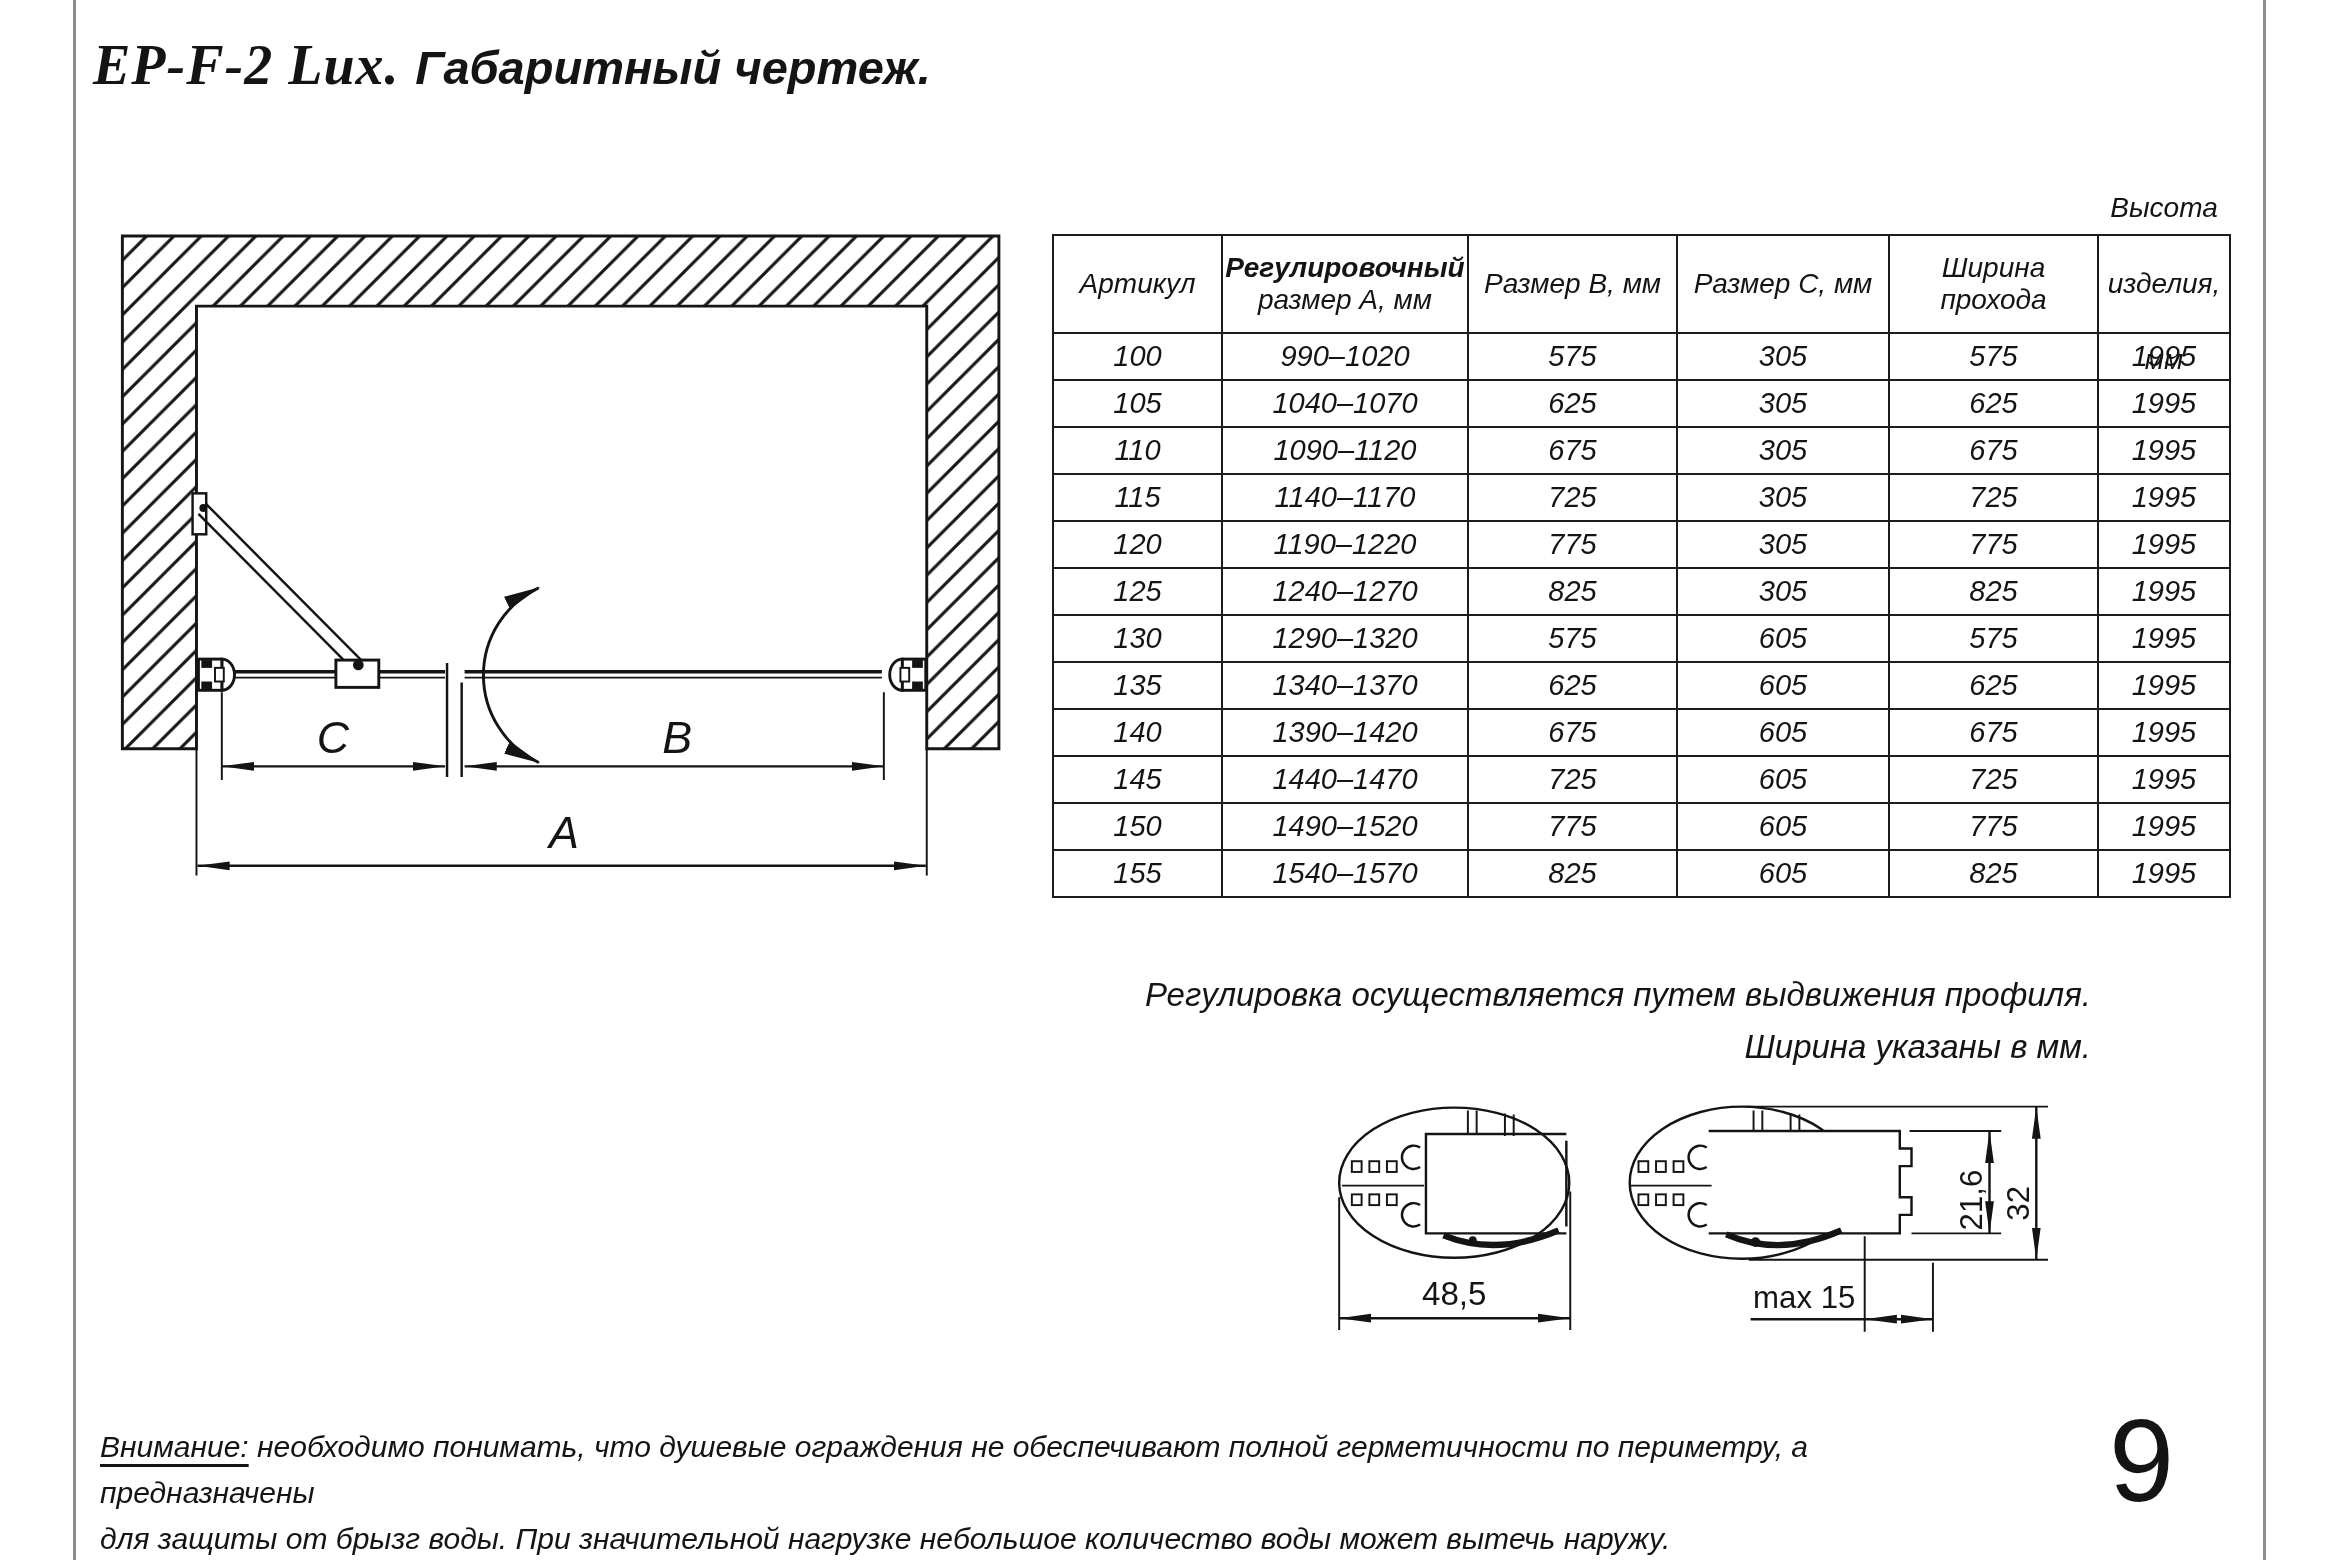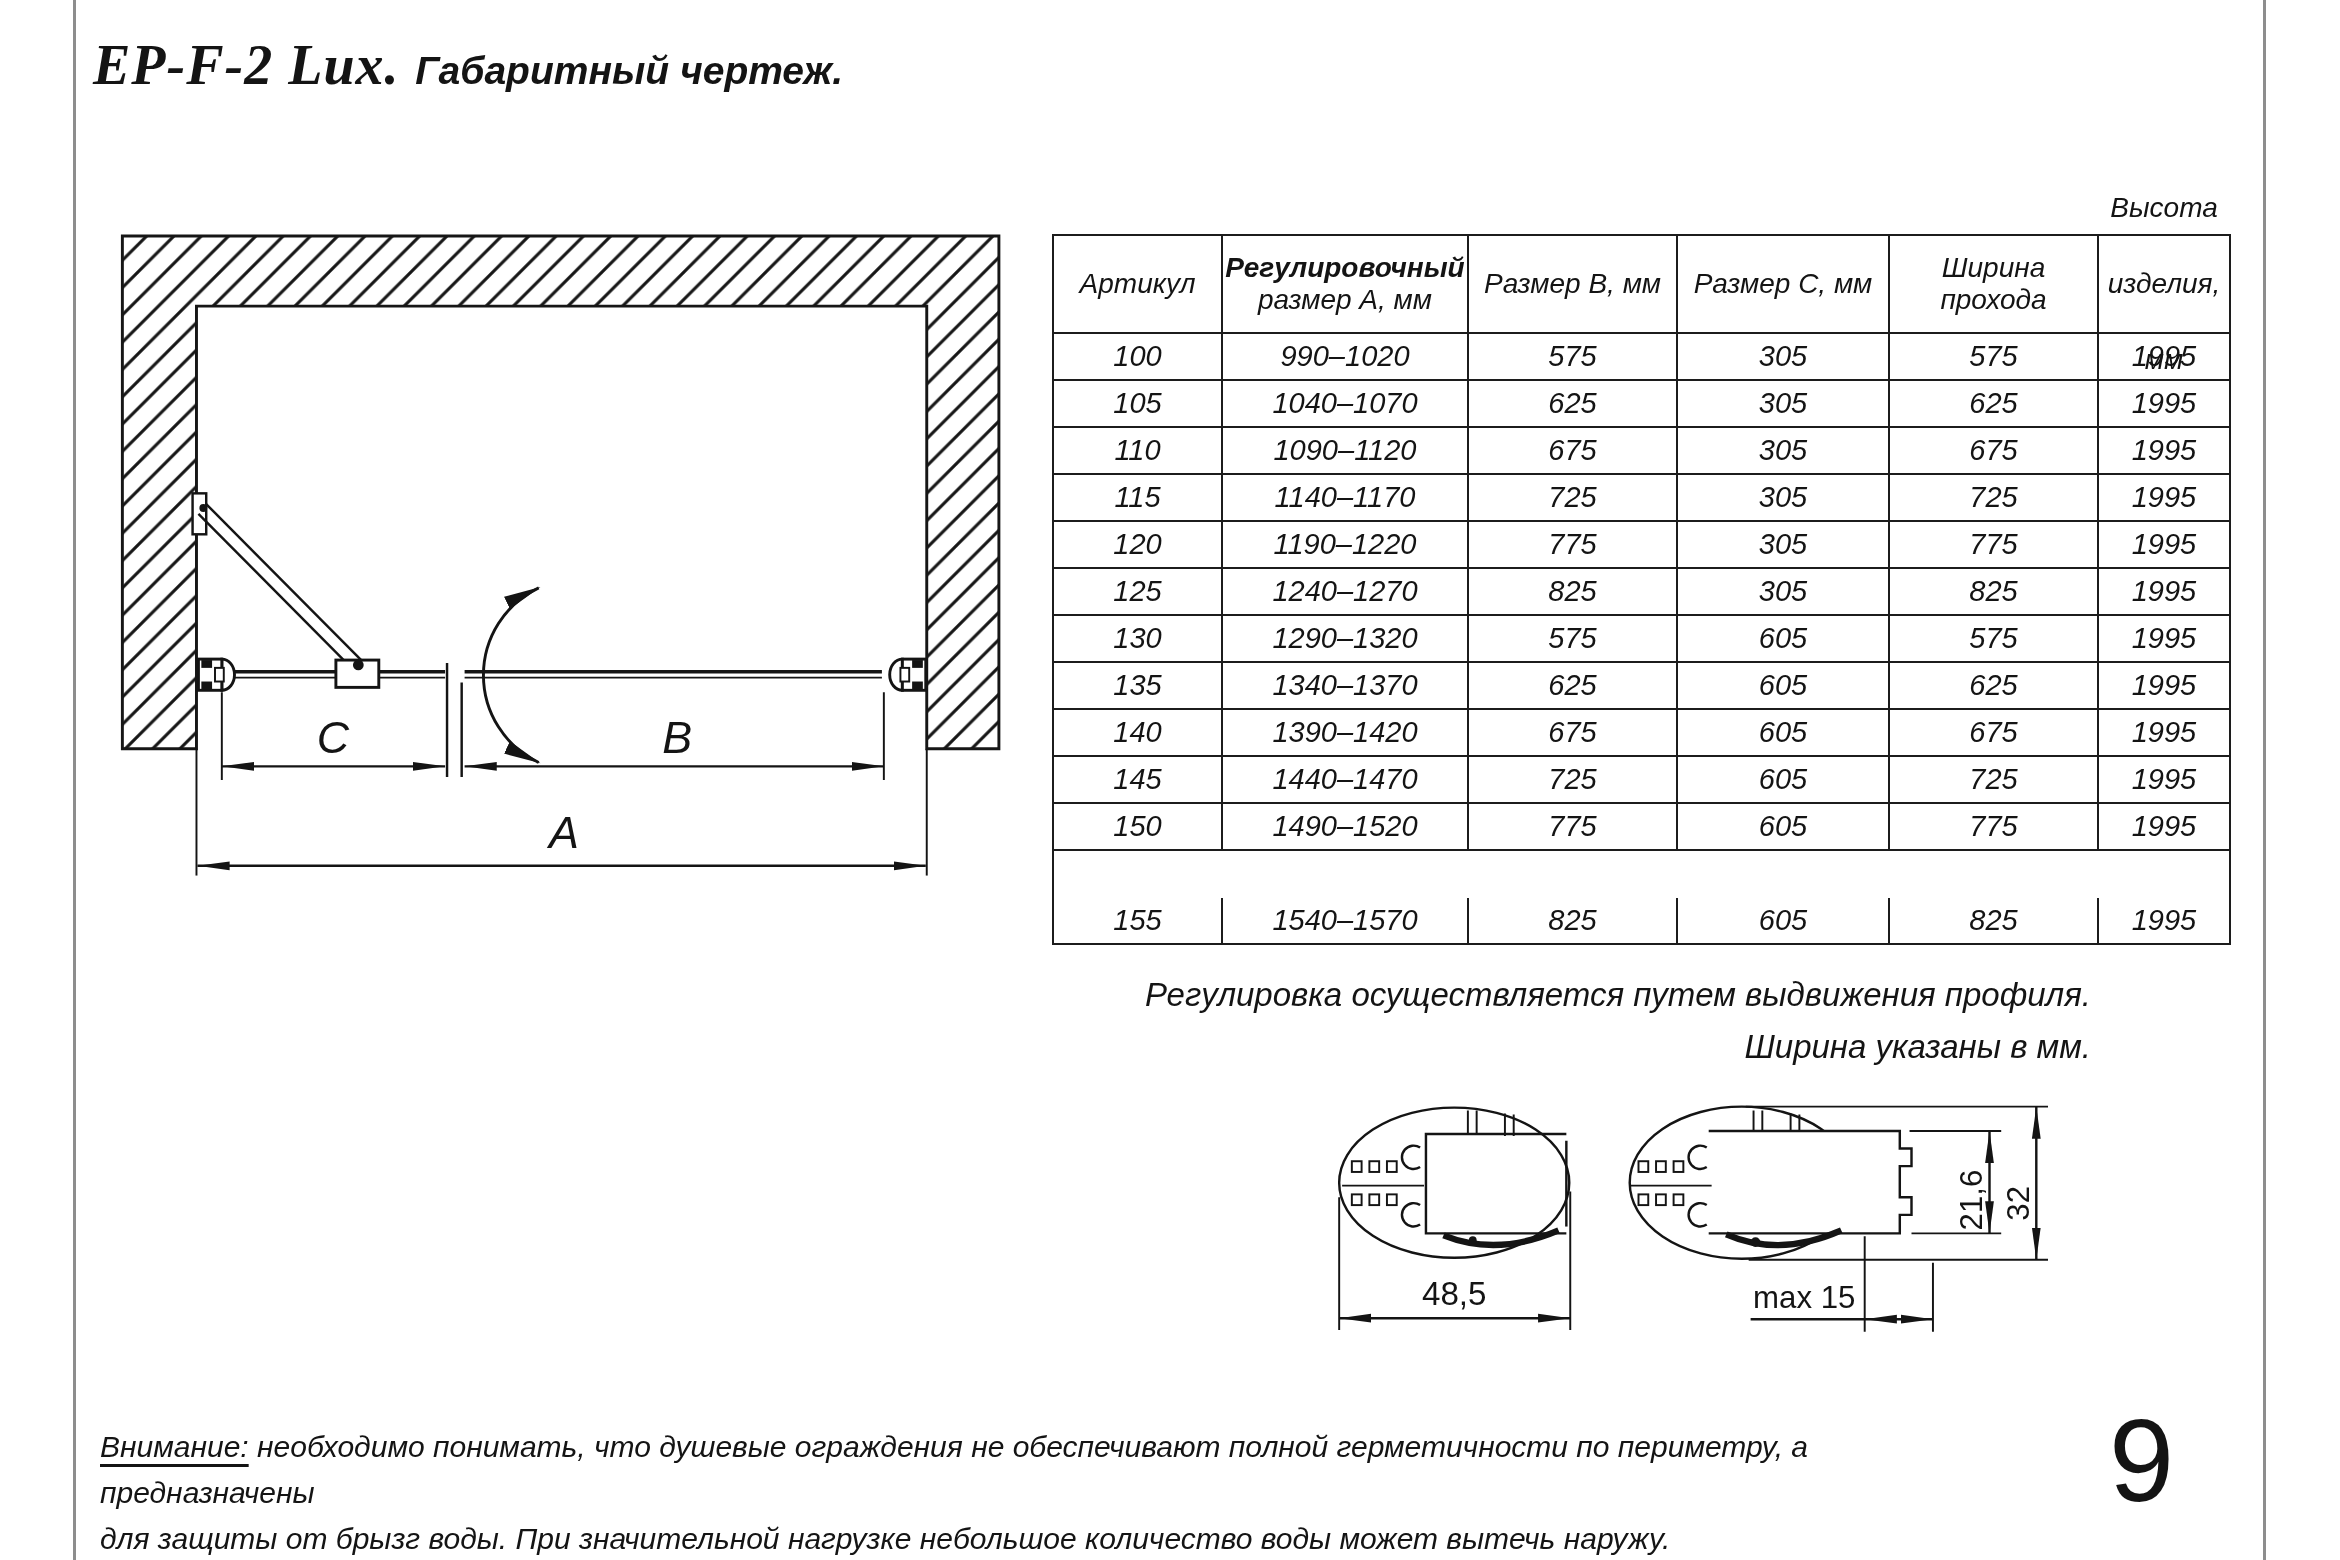--- a/index.html
+++ b/index.html
@@ -2,35 +2,35 @@
 <html><head>
 <meta charset="utf-8">
 <style>
   html,body{margin:0;padding:0;background:#e8e8e8;}
   #page{position:relative;width:2341px;height:1560px;background:#ffffff;overflow:hidden;
         font-family:"Liberation Sans",sans-serif;color:#141414;}
   .vborder{position:absolute;top:0;height:1560px;width:2.9px;background:#8d8d8d;}
   
   #title{position:absolute;left:93px;top:33px;white-space:nowrap;}
   #title .main{font-style:italic;font-weight:600;font-size:56px;letter-spacing:1px;font-family:Liberation Serif, serif;}
-  #title .sub{font-style:italic;font-weight:600;font-size:39px;margin-left:15.6px;}
+  #title .sub{font-style:italic;font-weight:600;font-size:47px;margin-left:15.6px;}
   
   #draw{position:absolute;left:0;top:0;width:2341px;height:1560px;}
   .dlab{font-family:"Liberation Sans",sans-serif;font-style:italic;font-size:46px;fill:#141414;}
   .plab{font-family:"Liberation Sans",sans-serif;font-size:32px;fill:#141414;}
   
   #sizetable{position:absolute;left:1052px;top:234px;width:1175px;border:2.9px solid #1c1c1c;background:#fff;}
   .trow{display:grid;grid-template-columns:169px 246px 209px 212px 209px 1fr;}
   .th,.td{border-right:2px solid #1c1c1c;border-bottom:2px solid #1c1c1c;
           display:flex;flex-direction:column;align-items:center;justify-content:center;
           text-align:center;font-style:italic;}
   .th{height:96px;font-size:28px;line-height:32px;}
   .td{height:45px;font-size:29px;}
   .trow > div:last-child{border-right:none;gap:44px;}
-  #sizetable .trow:last-child .td{border-bottom:none;margin-top:47px;}
+  #sizetable .trow:last-child .td{border-bottom:none;}
   .b{font-weight:bold;}
   
   #notes{position:absolute;right:250px;top:969px;text-align:right;
          font-style:italic;font-size:33px;line-height:52px;white-space:nowrap;}
   
   #warning{position:absolute;left:100px;top:1424px;width:1853px;
            font-style:italic;font-size:30px;line-height:46px;}
   .ul{text-decoration:underline;text-underline-offset:6.8px;}
   
   #pagenum{position:absolute;left:2109px;top:1393px;font-size:117px;font-weight:500;}

